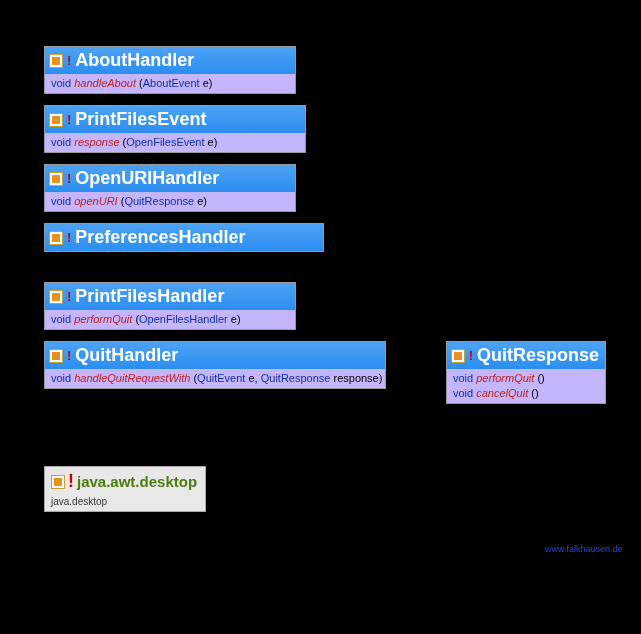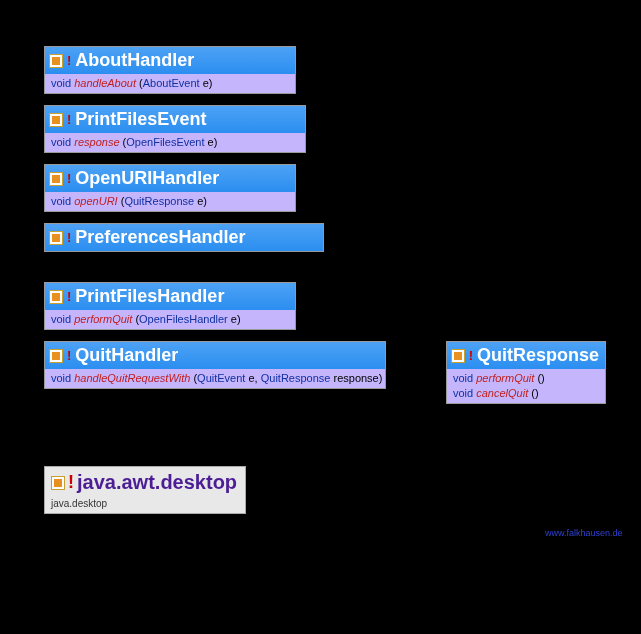--- a/index.html
+++ b/index.html
@@ -91,23 +91,23 @@
     background: #e8e8e8;
     box-shadow: 2px 2px 5px rgba(0,0,0,0.6);
     padding: 4px 8px 4px 6px;
   }
   .package-header {
     display: flex;
     align-items: center;
     gap: 3px;
   }
   .pkg-title {
-    font-size: 20px;
+    font-size: 15px;
     font-weight: bold;
-    color: #4c1d95;
+    color: #4d7c0f;
   }
   .pkg-module {
     font-size: 10px;
     color: #333;
     margin-top: 4px;
   }
   .footer-link {
     position: absolute;
     font-size: 9px;
     color: #3040d0;
@@ -211,14 +211,14 @@
       <div class="package-header">
         <span class="icon-interface">
           <span class="tl"></span>
           <span class="br"></span>
         </span>
         <span class="pkg-bang">!</span>
         <span class="pkg-title">java.awt.desktop</span>
       </div>
       <div class="pkg-module">java.desktop</div>
     </div>
-    <div class="footer-link" style="left: 545px; top: 528px;">www.falkhausen.de</div>
+    <div class="footer-link" style="left: 545px; top: 544px;">www.falkhausen.de</div>
   </div>
 
 </body></html>

